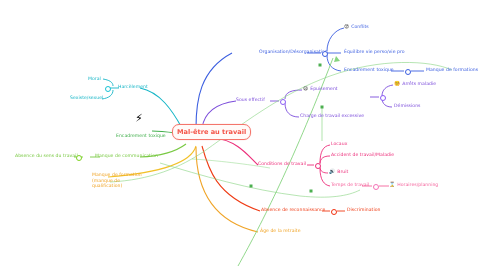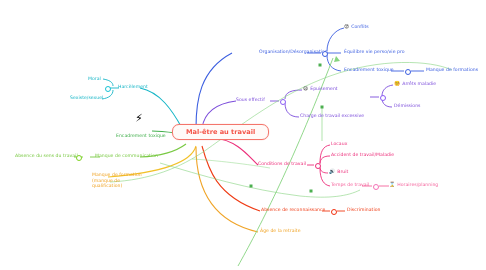--- a/index.html
+++ b/index.html
@@ -16,21 +16,21 @@
 
   .node{position:absolute;white-space:nowrap;display:flex;align-items:center;gap:2px;}
   .node .lbl{font-size:4.6px;line-height:1.25;letter-spacing:0.02px;}
   .node .lbl.wrap{white-space:normal;width:54px;}
 
   .root{
     position:absolute;
     border:1px solid #f4756b;
     border-radius:7px;
     background:#fffaf8;
-    padding:3px 13px;
+    padding:3px 4px;
     color:#f4564a;
     font-size:6.6px;
     font-weight:bold;
     white-space:nowrap;
     box-shadow:0 0 0 .5px rgba(244,117,107,.15);
   }
 
   .emoji{font-size:5px;line-height:1;display:inline-block;}
   .emoji.big{font-size:11px;}
 

